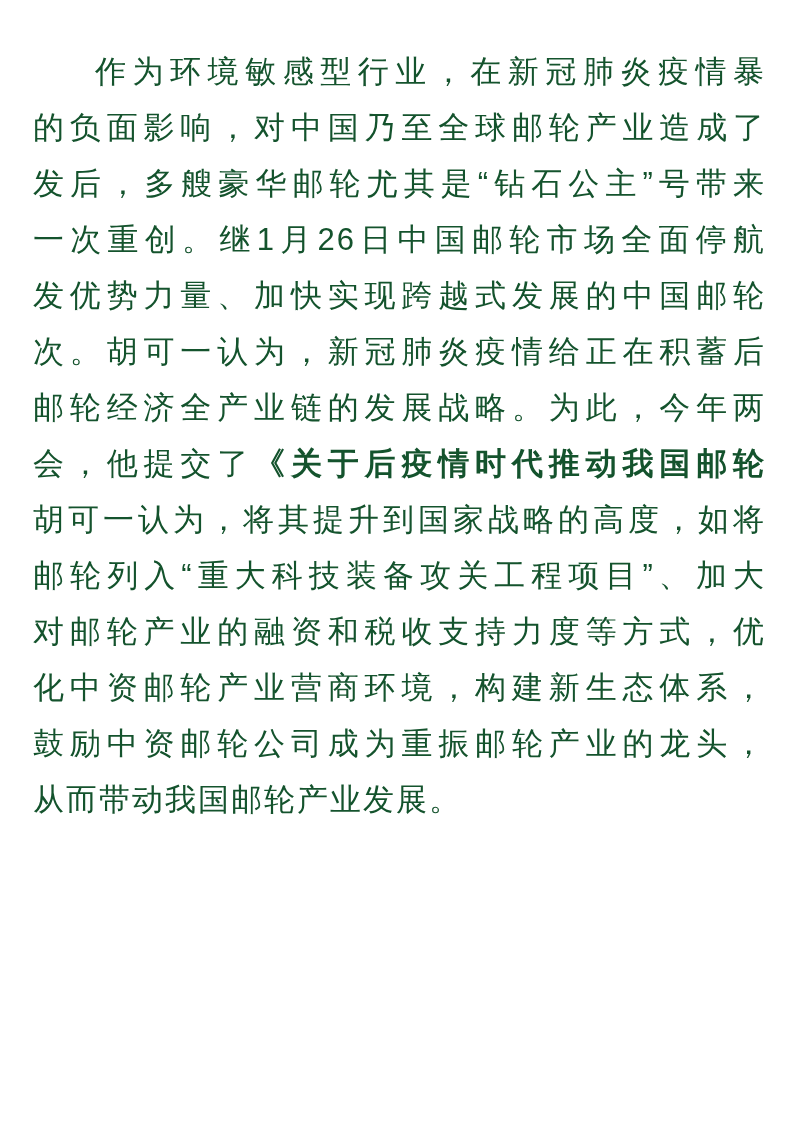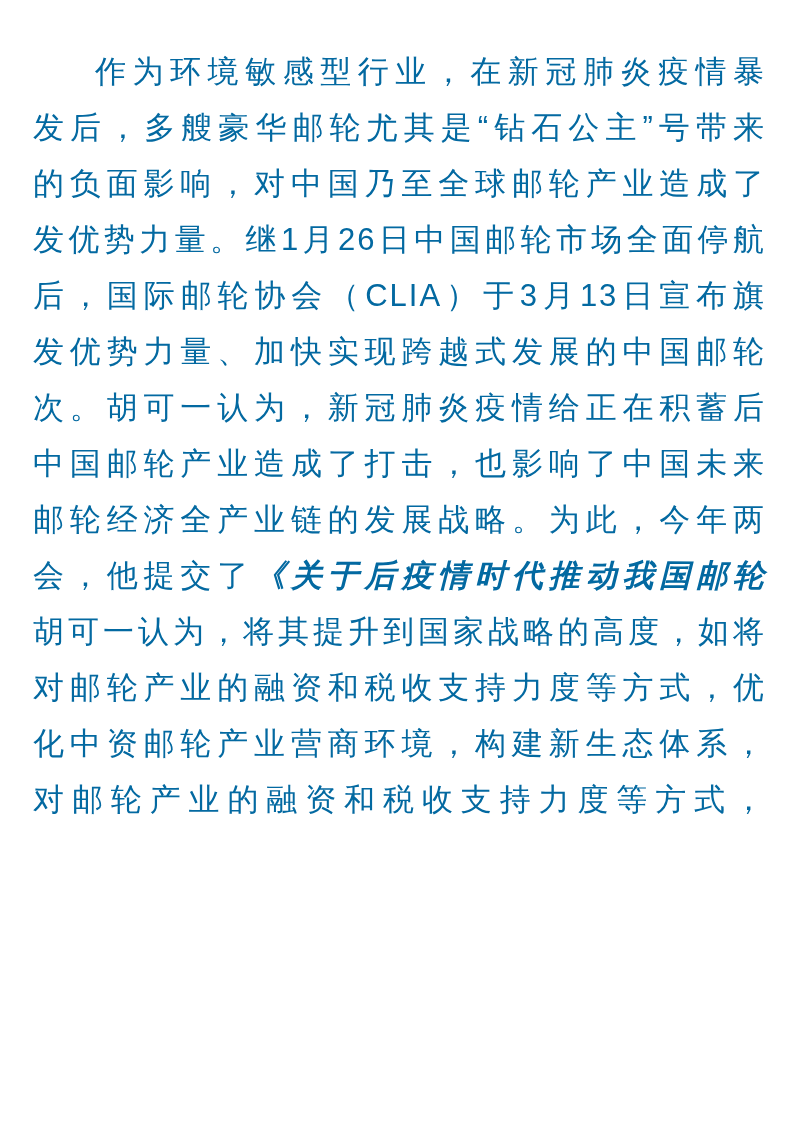--- a/index.html
+++ b/index.html
@@ -35,34 +35,33 @@
   }
   .line.last {
     text-align-last: left;
     -moz-text-align-last: left;
   }
   .seg {
     font-weight: 400;
   }
   .seg.bold {
     font-weight: 700;
-    font-style: italic;
   }
 </style>
 </head>
 <body style="background: rgb(255, 255, 255);">
 
-<div class="article" id="article" style="color: #0369a1;">
+<div class="article" id="article" style="color: #14532d;">
     <div class="line indent"><span class="seg">作为环境敏感型行业，在新冠肺炎疫情暴</span></div>
+    <div class="line"><span class="seg">的负面影响，对中国乃至全球邮轮产业造成了</span></div>
     <div class="line"><span class="seg">发后，多艘豪华邮轮尤其是“钻石公主”号带来</span></div>
-    <div class="line"><span class="seg">的负面影响，对中国乃至全球邮轮产业造成了</span></div>
-    <div class="line"><span class="seg">发优势力量。继1月26日中国邮轮市场全面停航</span></div>
-    <div class="line"><span class="seg">后，国际邮轮协会（CLIA）于3月13日宣布旗</span></div>
+    <div class="line"><span class="seg">一次重创。继1月26日中国邮轮市场全面停航</span></div>
     <div class="line"><span class="seg">发优势力量、加快实现跨越式发展的中国邮轮</span></div>
     <div class="line"><span class="seg">次。胡可一认为，新冠肺炎疫情给正在积蓄后</span></div>
-    <div class="line"><span class="seg">中国邮轮产业造成了打击，也影响了中国未来</span></div>
     <div class="line"><span class="seg">邮轮经济全产业链的发展战略。为此，今年两</span></div>
     <div class="line"><span class="seg">会，他提交了</span><span class="seg bold">《关于后疫情时代推动我国邮轮</span></div>
     <div class="line"><span class="seg">胡可一认为，将其提升到国家战略的高度，如将</span></div>
+    <div class="line"><span class="seg">邮轮列入“重大科技装备攻关工程项目”、加大</span></div>
     <div class="line"><span class="seg">对邮轮产业的融资和税收支持力度等方式，优</span></div>
     <div class="line"><span class="seg">化中资邮轮产业营商环境，构建新生态体系，</span></div>
-    <div class="line"><span class="seg">对邮轮产业的融资和税收支持力度等方式，</span></div>
+    <div class="line"><span class="seg">鼓励中资邮轮公司成为重振邮轮产业的龙头，</span></div>
+    <div class="line last"><span class="seg">从而带动我国邮轮产业发展。</span></div>
   </div>
 
 </body></html>

